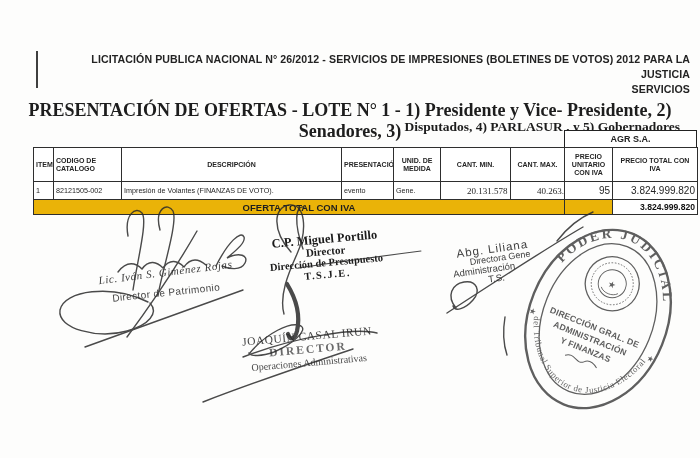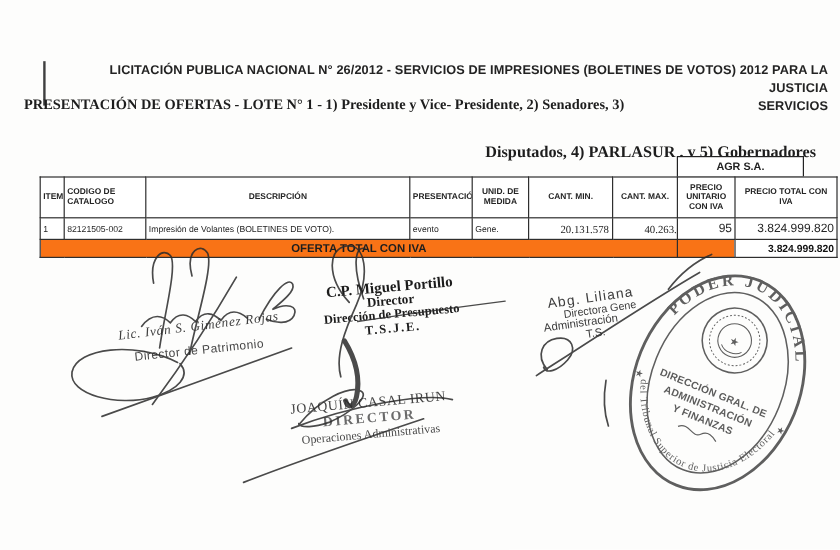--- a/index.html
+++ b/index.html
@@ -5,41 +5,41 @@
   html,body{margin:0;padding:0;}
   body{width:700px;height:458px;background:#ffffff;overflow:hidden;
        font-family:"Liberation Sans",sans-serif;color:#2b2b2b;}
   .page{position:relative;width:700px;height:458px;background:#fdfdfc;}
 
   
   .left-tick{position:absolute;left:36px;top:51px;width:2px;height:37px;background:#3f3f3f;}
   .title{position:absolute;left:42px;top:52px;width:648px;text-align:right;
          font-family:Liberation Sans, sans-serif;font-weight:bold;
          font-size:10.6px;line-height:15px;color:#232323;letter-spacing:.1px;}
-  .subtitle1{position:absolute;left:20px;top:80px;width:660px;
-         font-family:"Liberation Serif",serif;font-weight:bold;font-size:12px;color:#1d1d1d;}
+  .subtitle1{position:absolute;left:20px;top:100px;width:660px;text-align:center;
+         font-family:"Liberation Serif",serif;font-weight:bold;font-size:18px;color:#1d1d1d;}
   .subtitle2{position:absolute;left:20px;top:119px;width:660px;text-align:right;
          font-family:"Liberation Serif",serif;font-weight:bold;font-size:13.5px;color:#1d1d1d;}
 
   
-  .agr-box{position:absolute;left:564px;top:130px;width:106px;height:18px;
+  .agr-box{position:absolute;left:564px;top:130px;width:133px;height:18px;
            border:1.6px solid #222;box-sizing:border-box;display:flex;
            align-items:center;justify-content:center;
            font-size:9px;font-weight:bold;color:#222;background:#fff;}
   table.offer{position:absolute;left:33px;top:147px;width:664px;
               border-collapse:collapse;table-layout:fixed;background:#fff;
               border:1.8px solid #222;}
   table.offer td{border:1px solid #2e2e2e;padding:1px 2px;vertical-align:middle;
                  overflow:hidden;color:#252525;}
   tr.hdr td{font-size:7px;font-weight:bold;text-align:center;line-height:8px;height:31px;}
   tr.hdr td.cod{text-align:left;}
   tr.dat td{font-size:7.2px;height:15px;}
   tr.dat td.num{font-family:"Liberation Serif",serif;font-size:9px;padding-left:26px;}
   tr.dat td.rt{text-align:right;font-size:10px;}
-  tr.tot td{height:12px;background:#f97316;}
+  tr.tot td{height:12px;background:#eab308;}
   tr.tot td.lbl{font-size:9.5px;font-weight:bold;text-align:center;color:#1e1e1e;}
   tr.tot td.val{background:#fff;text-align:right;font-weight:bold;font-size:8.6px;color:#111;}
 
   
   .sig-text{position:absolute;white-space:nowrap;}
   .lic-name{left:98px;top:266px;transform:rotate(-7deg);
             font-family:"Liberation Serif",serif;font-style:italic;
             font-size:11px;color:#3f3f3f;letter-spacing:.6px;}
   .lic-title{left:112px;top:287px;transform:rotate(-6deg);
              font-size:10px;color:#474747;letter-spacing:.4px;}
@@ -101,21 +101,21 @@
       <td>PRESENTACIÓN</td>
       <td>UNID. DE MEDIDA</td>
       <td>CANT. MIN.</td>
       <td>CANT. MAX.</td>
       <td>PRECIO UNITARIO CON IVA</td>
       <td>PRECIO TOTAL CON IVA</td>
     </tr>
     <tr class="dat">
       <td>1</td>
       <td>82121505-002</td>
-      <td>Impresión de Volantes (BOLETINES DE VOTO).</td>
+      <td>Impresión de Volantes (FINANZAS DE VOTO).</td>
       <td>evento</td>
       <td>Gene.</td>
       <td class="num">20.131.578</td>
       <td class="num">40.263.156</td>
       <td class="rt">95</td>
       <td class="rt">3.824.999.820</td>
     </tr>
     <tr class="tot">
       <td class="lbl" colspan="7">OFERTA TOTAL CON IVA</td>
       <td></td>

